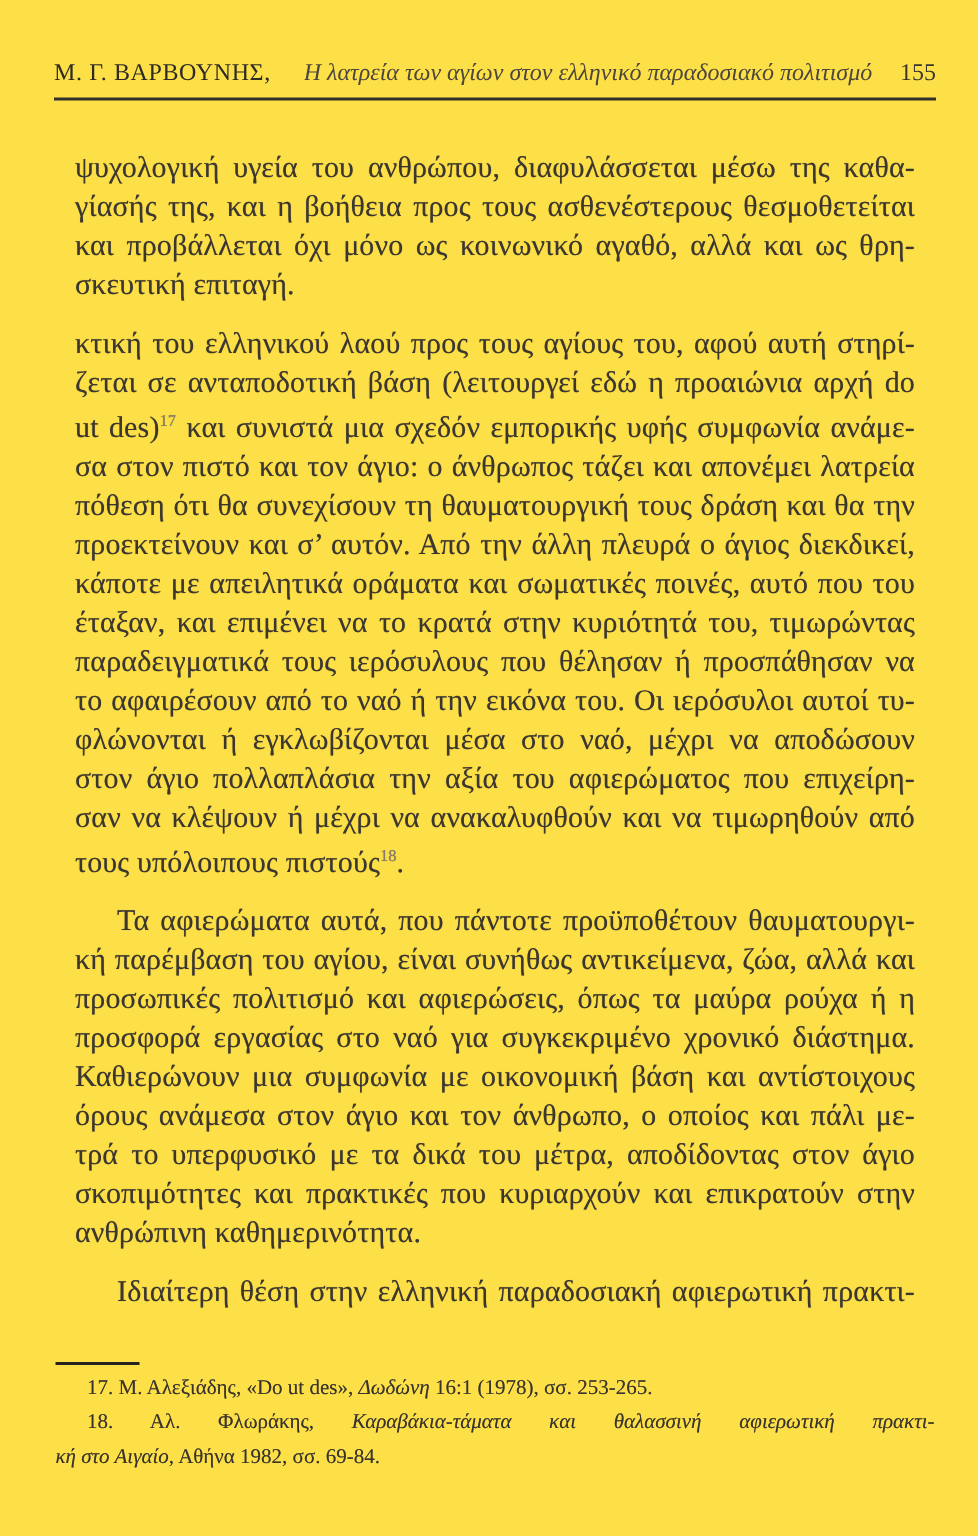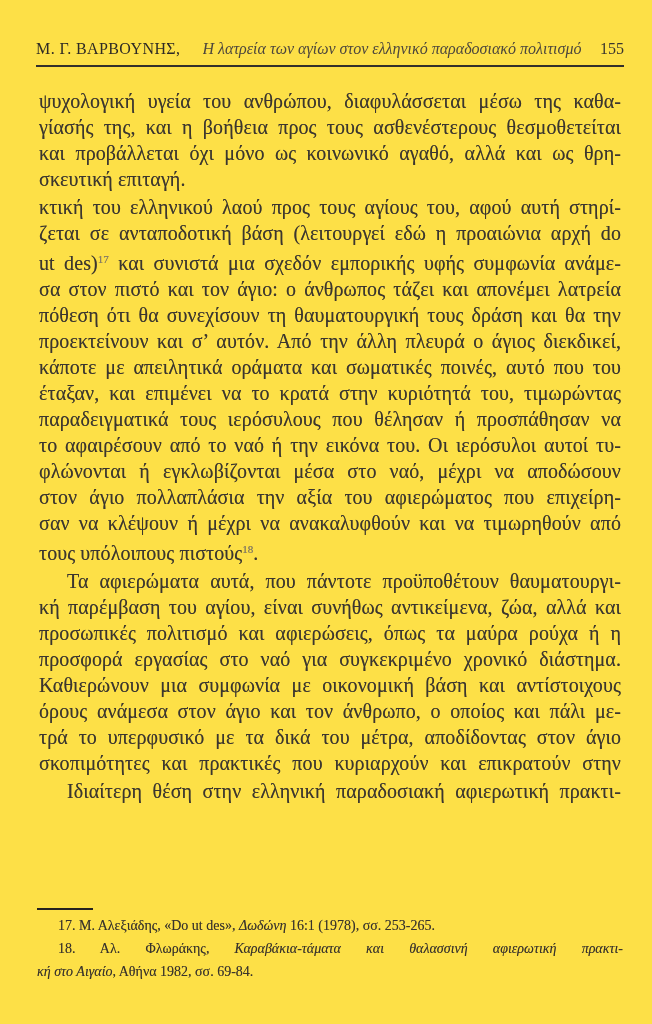--- a/index.html
+++ b/index.html
@@ -40,21 +40,21 @@
   .hdr-page {
     color: #3a352f;
     margin-left: 8px;
   }
   
   .body-text {
     position: absolute;
     left: 37px; top: 86px;
     width: 586px;
   }
-  .para { margin: 2px; }
+  .para { margin: 13px; }
   .ln {
     font-size: 20px;
     line-height: 26px;
     text-align: justify;
     text-align-last: justify;
     text-shadow: 0 0 0.5px rgba(62, 56, 48, 0.55);
     letter-spacing: 0.1px;
   }
   .ln-end {
     text-align-last: left;
@@ -129,20 +129,21 @@
 
     <div class="para">
       <div class="ln first-indent">Τα αφιερώματα αυτά, που πάντοτε προϋποθέτουν θαυματουργι-</div>
       <div class="ln">κή παρέμβαση του αγίου, είναι συνήθως αντικείμενα, ζώα, αλλά και</div>
       <div class="ln">προσωπικές πολιτισμό και αφιερώσεις, όπως τα μαύρα ρούχα ή η</div>
       <div class="ln">προσφορά εργασίας στο ναό για συγκεκριμένο χρονικό διάστημα.</div>
       <div class="ln">Καθιερώνουν μια συμφωνία με οικονομική βάση και αντίστοιχους</div>
       <div class="ln">όρους ανάμεσα στον άγιο και τον άνθρωπο, ο οποίος και πάλι με-</div>
       <div class="ln">τρά το υπερφυσικό με τα δικά του μέτρα, αποδίδοντας στον άγιο</div>
       <div class="ln">σκοπιμότητες και πρακτικές που κυριαρχούν και επικρατούν στην</div>
+      <div class="ln ln-end">ανθρώπινη καθημερινότητα.</div>
     </div>
 
     <div class="para">
       <div class="ln first-indent">Ιδιαίτερη θέση στην ελληνική παραδοσιακή αφιερωτική πρακτι-</div>
     </div>
 
   </div>
 
   <div class="fn-rule"></div>
 

